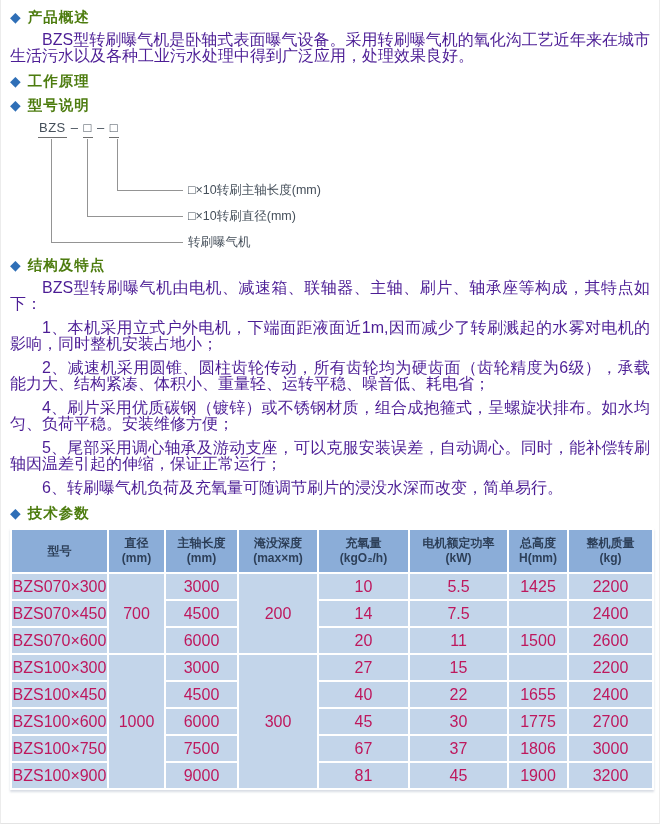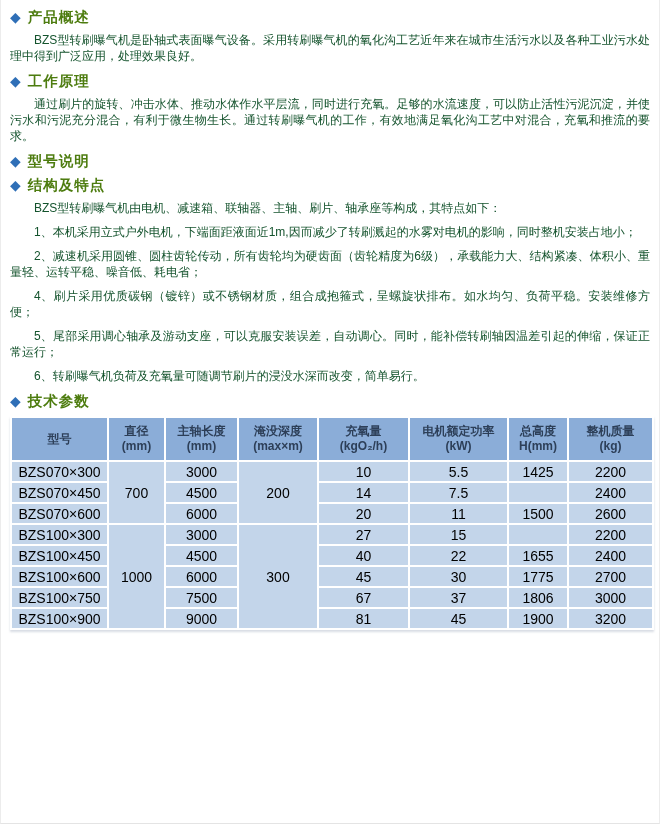--- a/index.html
+++ b/index.html
@@ -34,24 +34,24 @@
   }
   .sec-title {
     font-size: 14.5px;
     font-weight: bold;
     color: #4d7c0f;
     letter-spacing: 1px;
   }
   
   .para {
     margin: 0 0 8px 0;
-    font-size: 12px;
+    font-size: 16px;
     line-height: 16px;
     text-indent: 2em;
-    color: #14532d;
+    color: #4c1d95;
     text-align: justify;
   }
   
   .diagram {
     position: relative;
     height: 130px;
     margin: 4px 0 0 28px;
     font-size: 12.5px;
     color: #454f5a;
   }
@@ -95,23 +95,23 @@
   .spec-table th {
     background: #8badd8;
     color: #2d3f58;
     font-size: 12px;
     font-weight: bold;
     height: 44px;
     line-height: 15px;
   }
   .spec-table td {
     background: #c3d5ea;
-    color: #000000;
-    font-size: 14px;
-    height: 21px;
+    color: #be185d;
+    font-size: 16px;
+    height: 27px;
   }
   .th-l2 { font-weight: bold; }
   col.c-model  { width: 97px; }
   col.c-dia    { width: 57px; }
   col.c-shaft  { width: 73px; }
   col.c-depth  { width: 80px; }
   col.c-oxy    { width: 91px; }
   col.c-power  { width: 99px; }
   col.c-height { width: 60px; }
   col.c-weight { width: 85px; }
@@ -124,25 +124,38 @@
   <div class="sec-h">
     <span class="diamond">◆</span>
     <span class="sec-title">产品概述</span>
   </div>
   <p class="para">BZS型转刷曝气机是卧轴式表面曝气设备。采用转刷曝气机的氧化沟工艺近年来在城市生活污水以及各种工业污水处理中得到广泛应用，处理效果良好。</p>
 
   <div class="sec-h">
     <span class="diamond">◆</span>
     <span class="sec-title">工作原理</span>
   </div>
-  <p class="para">通过刷片的旋转、冲击水体、推动水体作水平层流，同时进行充氧。足够的水流速度，可以防止活性污泥沉淀，并使污水和污泥充分混合，有利于微生物生长。通过转刷曝气机的工作，有效地满足氧化沟工艺中对混合，充氧和推流的要求。</p>
 
   <div class="sec-h">
     <span class="diamond">◆</span>
     <span class="sec-title">型号说明</span>
+  </div>
+  <div class="diagram">
+    <div class="model-code">
+      <span class="seg">BZS</span><span class="dash">–</span><span class="seg">□</span><span class="dash">–</span><span class="seg">□</span>
+    </div>
+    <div class="dline v1"></div>
+    <div class="dline v2"></div>
+    <div class="dline v3"></div>
+    <div class="dline h1"></div>
+    <div class="dline h2"></div>
+    <div class="dline h3"></div>
+    <div class="dlabel dl1">□×10转刷主轴长度(mm)</div>
+    <div class="dlabel dl2">□×10转刷直径(mm)</div>
+    <div class="dlabel dl3">转刷曝气机</div>
   </div>
 
   <div class="sec-h">
     <span class="diamond">◆</span>
     <span class="sec-title">结构及特点</span>
   </div>
   <p class="para">BZS型转刷曝气机由电机、减速箱、联轴器、主轴、刷片、轴承座等构成，其特点如下：</p>
   <p class="para">1、本机采用立式户外电机，下端面距液面近1m,因而减少了转刷溅起的水雾对电机的影响，同时整机安装占地小；</p>
   <p class="para">2、减速机采用圆锥、圆柱齿轮传动，所有齿轮均为硬齿面（齿轮精度为6级），承载能力大、结构紧凑、体积小、重量轻、运转平稳、噪音低、耗电省；</p>
   <p class="para">4、刷片采用优质碳钢（镀锌）或不锈钢材质，组合成抱箍式，呈螺旋状排布。如水均匀、负荷平稳。安装维修方便；</p>

